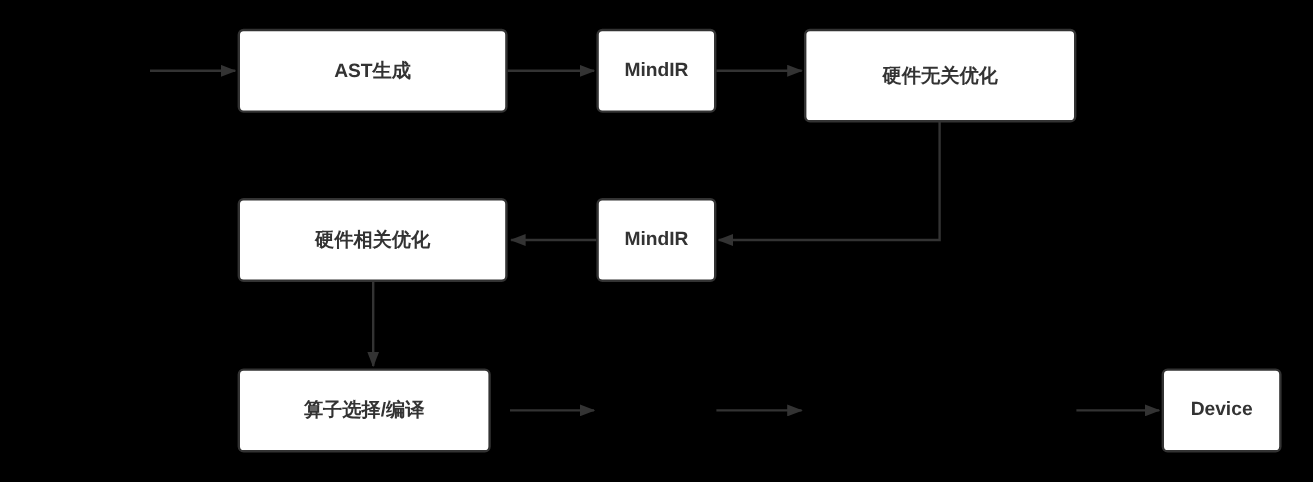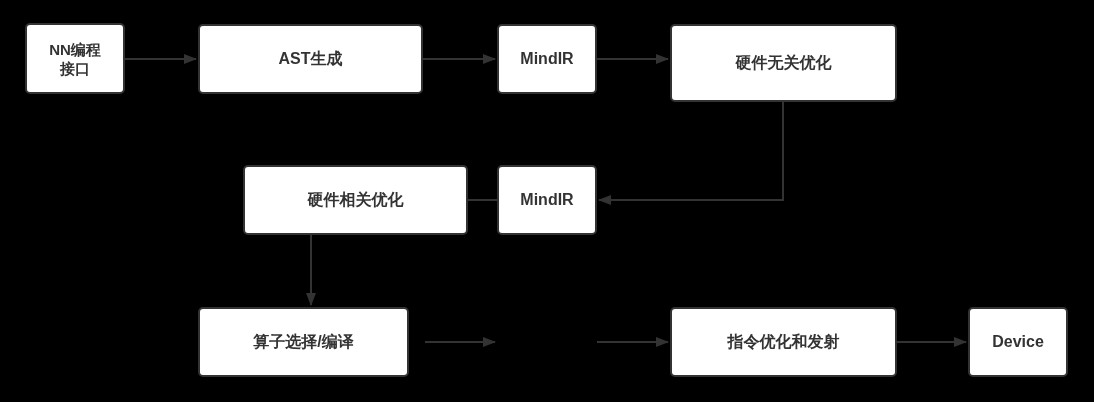--- a/index.html
+++ b/index.html
@@ -37,21 +37,21 @@
     z-index: 2;
   }
   .node .lbl { white-space: pre-line; }
   .node.small-text { font-size: 15px; line-height: 19px; }
 
   
   .n-nn        { left: 25px;  top: 23px;  width: 100px; height: 71px; }
   .n-ast       { left: 198px; top: 24px;  width: 225px; height: 70px; }
   .n-mindir1   { left: 497px; top: 24px;  width: 100px; height: 70px; }
   .n-hwfree    { left: 670px; top: 24px;  width: 227px; height: 78px; }
-  .n-hwdep     { left: 198px; top: 165px; width: 225px; height: 70px; margin-left: 45px; }
+  .n-hwdep     { left: 198px; top: 165px; width: 225px; height: 70px; }
   .n-mindir2   { left: 497px; top: 165px; width: 100px; height: 70px; }
   .n-opsel     { left: 198px; top: 307px; width: 211px; height: 70px; }
   .n-halideir  { left: 497px; top: 307px; width: 100px; height: 70px; }
   .n-instr     { left: 670px; top: 307px; width: 227px; height: 70px; }
   .n-device    { left: 968px; top: 307px; width: 100px; height: 70px; }
 </style>
 </head>
 <body>
 
 <div class="canvas">
@@ -68,24 +68,20 @@
       <path d="M597,59 L668,59" marker-end="url(#arrowhead)"></path>
       <path d="M783,94 L783,200 L599,200" marker-end="url(#arrowhead)"></path>
       <path d="M497,200 L426,200" marker-end="url(#arrowhead)"></path>
       <path d="M311,235 L311,305" marker-end="url(#arrowhead)"></path>
       <path d="M425,342 L495,342" marker-end="url(#arrowhead)"></path>
       <path d="M597,342 L668,342" marker-end="url(#arrowhead)"></path>
       <path d="M897,342 L966,342" marker-end="url(#arrowhead)"></path>
     </g>
   </svg>
 
-  <div class="node n-nn small-text">
-    <span class="lbl">NN编程
-接口</span>
-  </div>
 
   <div class="node n-ast">
     <span class="lbl">AST生成</span>
   </div>
 
   <div class="node n-mindir1">
     <span class="lbl">MindIR</span>
   </div>
 
   <div class="node n-hwfree">
@@ -98,21 +94,18 @@
 
   <div class="node n-mindir2">
     <span class="lbl">MindIR</span>
   </div>
 
   <div class="node n-opsel">
     <span class="lbl">算子选择/编译</span>
   </div>
 
 
-  <div class="node n-instr">
-    <span class="lbl">指令优化和发射</span>
-  </div>
 
   <div class="node n-device">
     <span class="lbl">Device</span>
   </div>
 
 </div>
 
 </body></html>

